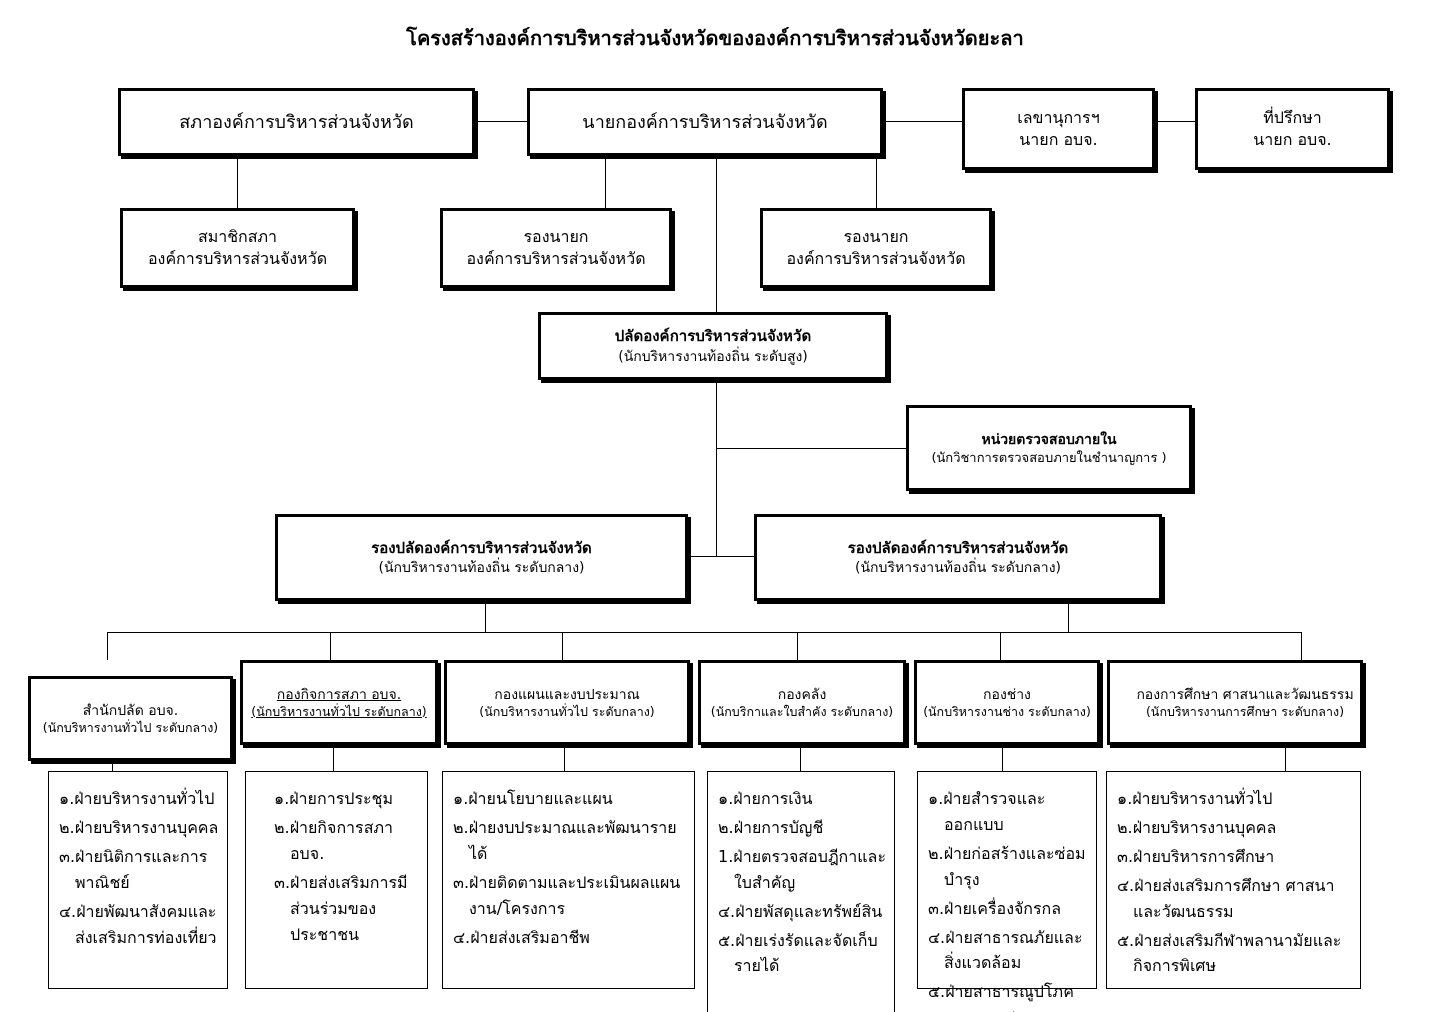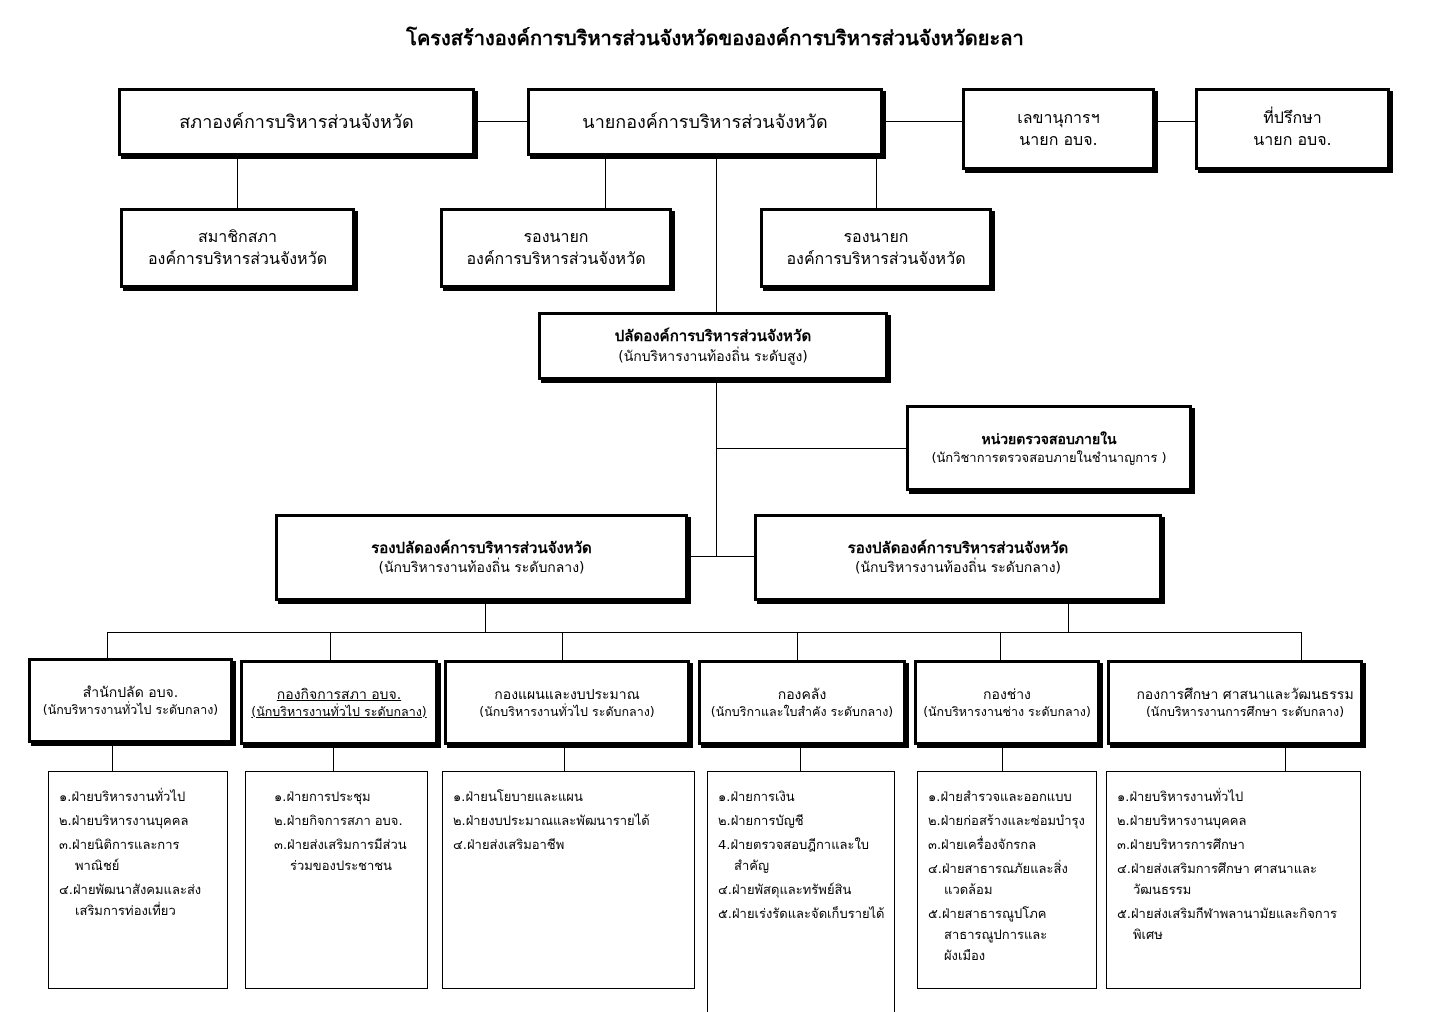--- a/index.html
+++ b/index.html
@@ -35,21 +35,21 @@
   .t14{font-size:14px;}
   .t13{font-size:13px;}
   .t12{font-size:12.5px;}
   .bold{font-weight:bold;}
 
   
   .listbox{
     position:absolute;box-sizing:border-box;background:#fff;
     border:1px solid #000;
     padding:14px 8px 8px 10px;
-    font-size:13px;line-height:1.62;
+    font-size:16px;line-height:1.62;
     text-align:left;
   }
   .listbox .li{
     display:block;margin-bottom:3px;
     padding-left:16px;text-indent:-16px;
   }
 
   
   .v{position:absolute;width:0;border-left:1.6px solid #000;}
   .h{position:absolute;height:0;border-top:1.6px solid #000;}
@@ -147,21 +147,21 @@
   <div class="node heavy" style="left:275px;top:514px;width:413px;height:87px;">
     <span class="l1 t15 bold">รองปลัดองค์การบริหารส่วนจังหวัด</span>
     <span class="l2 t14">(นักบริหารงานท้องถิ่น  ระดับกลาง)</span>
   </div>
 
   <div class="node heavy" style="left:754px;top:514px;width:408px;height:87px;">
     <span class="l1 t15 bold">รองปลัดองค์การบริหารส่วนจังหวัด</span>
     <span class="l2 t14">(นักบริหารงานท้องถิ่น  ระดับกลาง)</span>
   </div>
 
-  <div class="node heavy" style="left:28px;top:658px;width:205px;height:85px;">
+  <div class="node heavy" style="left:28px;top:676px;width:205px;height:85px;">
     <span class="l1 t14">สำนักปลัด  อบจ.</span>
     <span class="l2 t12">(นักบริหารงานทั่วไป ระดับกลาง)</span>
   </div>
   <div class="node heavy" style="left:240px;top:660px;width:198px;height:85px;text-decoration:underline;">
     <span class="l1 t14">กองกิจการสภา  อบจ.</span>
     <span class="l2 t12">(นักบริหารงานทั่วไป ระดับกลาง)</span>
   </div>
   <div class="node heavy" style="left:444px;top:660px;width:246px;height:85px;">
     <span class="l1 t14">กองแผนและงบประมาณ</span>
     <span class="l2 t12">(นักบริหารงานทั่วไป ระดับกลาง)</span>
@@ -188,27 +188,28 @@
 
   <div class="listbox" style="left:245px;top:771px;width:183px;height:218px;padding-left:28px;">
     <span class="li">๑.ฝ่ายการประชุม</span>
     <span class="li">๒.ฝ่ายกิจการสภา อบจ.</span>
     <span class="li">๓.ฝ่ายส่งเสริมการมีส่วนร่วมของประชาชน</span>
   </div>
 
   <div class="listbox" style="left:442px;top:771px;width:253px;height:218px;">
     <span class="li">๑.ฝ่ายนโยบายและแผน</span>
     <span class="li">๒.ฝ่ายงบประมาณและพัฒนารายได้</span>
+    <span class="li">๓.ฝ่ายติดตามและประเมินผลแผนงาน/โครงการ</span>
     <span class="li">๔.ฝ่ายส่งเสริมอาชีพ</span>
   </div>
 
   <div class="listbox" style="left:707px;top:771px;width:188px;height:271px;">
     <span class="li">๑.ฝ่ายการเงิน</span>
     <span class="li">๒.ฝ่ายการบัญชี</span>
-    <span class="li">4.ฝ่ายตรวจสอบฎีกาและใบสำคัญ</span>
+    <span class="li">1.ฝ่ายตรวจสอบฎีกาและใบสำคัญ</span>
     <span class="li">๔.ฝ่ายพัสดุและทรัพย์สิน</span>
     <span class="li">๕.ฝ่ายเร่งรัดและจัดเก็บรายได้</span>
   </div>
 
   <div class="listbox" style="left:917px;top:771px;width:180px;height:218px;">
     <span class="li">๑.ฝ่ายสำรวจและออกแบบ</span>
     <span class="li">๒.ฝ่ายก่อสร้างและซ่อมบำรุง</span>
     <span class="li">๓.ฝ่ายเครื่องจักรกล</span>
     <span class="li">๔.ฝ่ายสาธารณภัยและสิ่งแวดล้อม</span>
     <span class="li">๕.ฝ่ายสาธารณูปโภค สาธารณูปการและผังเมือง</span>

